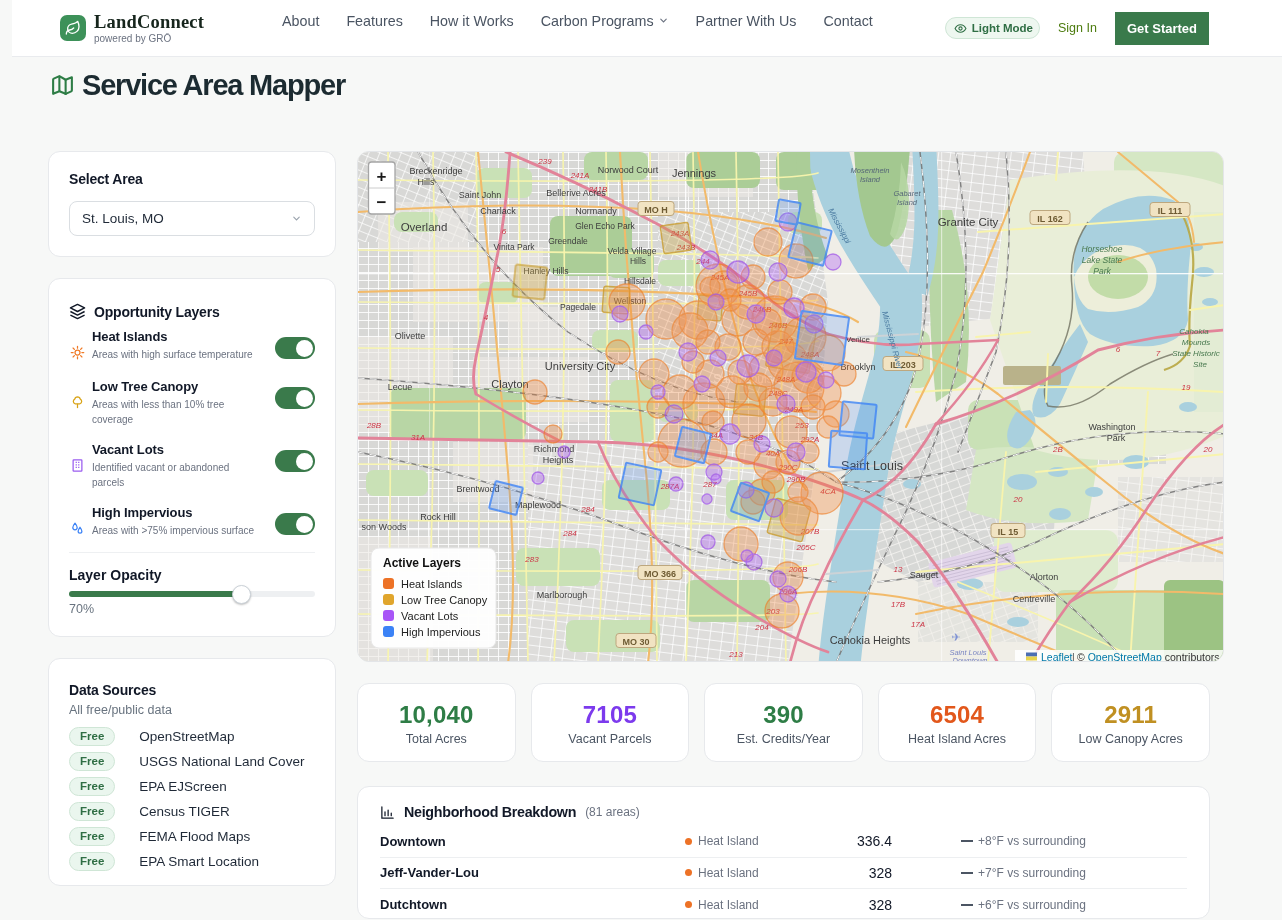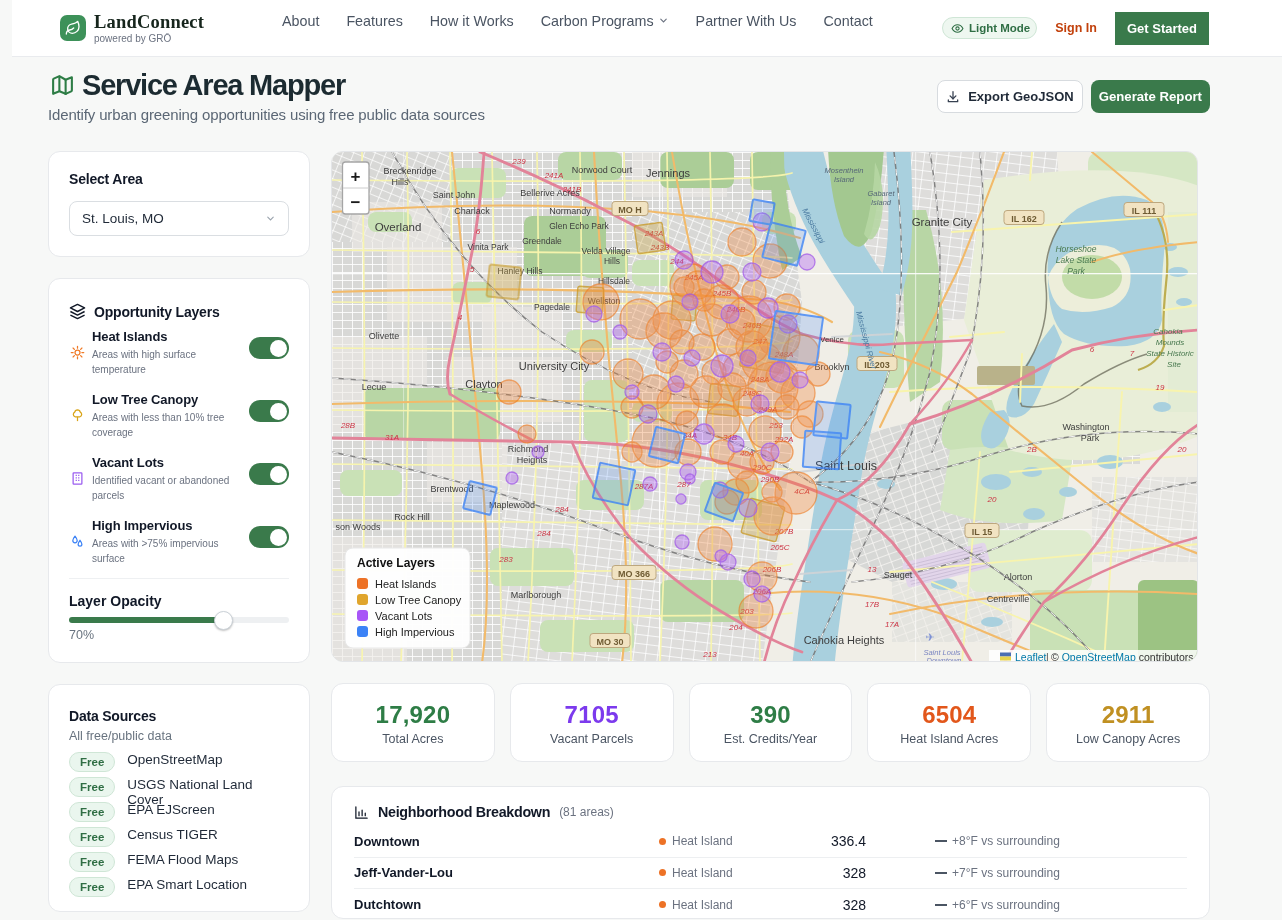--- a/index.html
+++ b/index.html
@@ -9,34 +9,34 @@
   
   header { height:57px; background:#fff; border-bottom:1px solid #e9ebee; display:flex; align-items:center; padding:0 73px 0 48px; position:relative;margin-left:12px; }
   .logo { display:flex; align-items:center; gap:8px; }
   .logo-badge { width:26px; height:26px; border-radius:7px; background:#3d9159; display:flex; align-items:center; justify-content:center; }
   .logo-txt .ln { font-family:"Liberation Serif", serif; font-weight:700; font-size:18.5px; color:#16251c; line-height:19px; letter-spacing:.2px;}
   .logo-txt .pb { font-size:10px; color:#6b7280; margin-top:1px; }
   nav { display:flex; align-items:center; gap:27px; position:absolute; left:270px; top:0; height:41px; font-size:14.3px; color:#4a5462; white-space:nowrap; }
   nav .ni { display:flex; align-items:center; gap:4px; }
   .hdr-right { margin-left:auto; display:flex; align-items:center; gap:18px; white-space:nowrap; }
   .mode-pill { display:flex; align-items:center; gap:5px; white-space:nowrap; background:#eef7f0; border:1px solid #cfe6d6; color:#2f6e44; border-radius:999px; padding:3.5px 6px 3.5px 8px; font-size:11.5px; font-weight:700; }
-  .signin { font-size:12.5px; font-weight:700; color:#c2410c; }
+  .signin { font-size:12.5px; font-weight:400; color:#4d7c0f; }
   .btn-green { background:#3a7a4b; color:#fff; font-weight:700; font-size:13px; border-radius:0; padding:9px 12px; border:none; white-space:nowrap; font-family:"Liberation Sans",sans-serif;}
 
   
   .titlebar { display:flex; align-items:flex-start; padding:14px 72px 0 48px; height:94px; }
   .title-left h1 { font-size:29px; font-weight:700; color:#1c2b31; display:flex; align-items:center; gap:7px; letter-spacing:-1.2px; margin-top:-2px; }
   .title-left p { font-size:15px; color:#5b6775; margin-top:4px; letter-spacing:-0.15px;}
   .title-actions { margin-left:auto; display:flex; gap:8px; margin-top:9px; }
   .btn-outline { display:flex; align-items:center; gap:8px; background:#fff; border:1px solid #d7dbdf; border-radius:8px; padding:0 8px; font-size:13px; font-weight:700; color:#1f2937; height:33px; white-space:nowrap; font-family:"Liberation Sans",sans-serif;}
   .btn-report { background:#3a7a4b; color:#fff; font-weight:700; font-size:13.2px; border-radius:8px; padding:0 8px; border:none; height:33px; white-space:nowrap; font-family:"Liberation Sans",sans-serif;}
 
   
   .content { display:flex; padding:0 72px 0 48px; gap:21px; align-items:flex-start;}
-  aside { width:262px; flex:none; display:flex; flex-direction:column; gap:21px; }
+  aside { width:288px; flex:none; display:flex; flex-direction:column; gap:21px; }
   .card { background:#fff; border:1px solid #e7e9ec; border-radius:12px; }
   .side-card { padding:19px 20px 20px; }
   .side-card h3 { font-size:14px; font-weight:700; color:#111827; letter-spacing:-0.2px; }
 
   .select { margin-top:14px; border:1px solid #dadee2; border-radius:8px; height:35px; display:flex; align-items:center; justify-content:space-between; padding:0 12px; font-size:13.5px; color:#1f2937; }
 
   .lay-head { display:flex; align-items:center; gap:8px; margin-top:5px; }
   .lay-row { display:flex; margin-top:14px; }
   .lay-ico { width:16px; flex:none; margin-top:17px; text-align:center;}
   .lay-txt { margin-left:7px; width:166px; }
@@ -44,21 +44,21 @@
   .lay-txt span { display:block; font-size:10px; color:#6b7280; line-height:15px; margin-top:2px;}
   .toggle { margin-left:auto; width:40px; height:22px; border-radius:999px; background:#3a7a4b; position:relative; margin-top:9px; flex:none;}
   .toggle::after { content:""; position:absolute; right:2.5px; top:2.5px; width:17px; height:17px; background:#fff; border-radius:50%; }
   .opacity-wrap { border-top:1px solid #eef0f2; margin-top:12px; padding-top:13px; }
   .opacity-wrap label { font-size:14px; font-weight:700; color:#111827;}
   .slider { margin-top:7px; height:6px; border-radius:3px; background:linear-gradient(to right,#3a7a4b 0 70%, #eef0f2 70% 100%); position:relative;}
   .slider::after { content:""; position:absolute; left:calc(70% - 9px); top:-6px; width:17px; height:17px; border-radius:50%; background:#fff; border:1px solid #cbd2d8; box-shadow:0 1px 2px rgba(0,0,0,.25);}
   .pct { font-size:12.5px; color:#68737f; margin-top:5px; }
 
   .ds-sub { font-size:12.5px; color:#68737f; margin-top:5px;}
-  .ds-row { display:flex; gap:12px; margin-top:5px; height:20px;}
+  .ds-row { display:flex; align-items:center; gap:24px; margin-top:5px; height:20px;}
   .free { background:#eaf6ee; border:1px solid #cfe6d6; color:#2f6e44; font-size:11.5px; font-weight:700; border-radius:999px; padding:2.5px 10px; }
   .ds-row span.nm { font-size:13.5px; color:#1f2937; font-weight:400;}
 
   main { flex:1; min-width:0; }
   .map-card { width:867px; height:511px; border-radius:12px; border:1px solid #e3e5e8; overflow:hidden; position:relative; background:#e8eae6; }
 
   
   .stats { display:flex; gap:15px; margin-top:21px; }
   .stat { flex:1; background:#fff; border:1px solid #e7e9ec; border-radius:12px; text-align:center; padding:14px 0 15px; }
   .stat b { font-size:24px; font-weight:700; letter-spacing:.2px; line-height:27px; display:block; margin-top:3px;}
@@ -114,29 +114,20 @@
   </div>
 </header>
 
 <div class="titlebar">
   <div class="title-left">
     <h1><svg style="margin-left:2px;" width="25" height="25" viewBox="0 0 24 24" fill="none" stroke="#2e7d46" stroke-width="2" stroke-linejoin="round">
           <path d="M9 3 3.6 5.4a1 1 0 0 0-.6.92V20l6-2.5 6 2.5 5.4-2.4a1 1 0 0 0 .6-.92V4l-6 2.5L9 3Z"></path>
           <path d="M9 3v14.5"></path>
           <path d="M15 6.5V21"></path>
         </svg>Service Area Mapper</h1>
-    <p>Identify urban greening opportunities using free public data sources</p>
-  </div>
-  <div class="title-actions">
-    <button class="btn-outline"><svg width="14" height="14" viewBox="0 0 24 24" fill="none" stroke="#374151" stroke-width="2.2" stroke-linecap="round" stroke-linejoin="round">
-          <path d="M12 3v12"></path>
-          <path d="m7 10 5 5 5-5"></path>
-          <path d="M4 17v3h16v-3"></path>
-        </svg>Export GeoJSON</button>
-    <button class="btn-report">Generate Report</button>
   </div>
 </div>
 
 <div class="content">
   <aside>
     <div class="card side-card">
       <h3>Select Area</h3>
       <div class="select">St. Louis, MO <svg width="11" height="11" viewBox="0 0 24 24" fill="none" stroke="#9aa3ad" stroke-width="2.4" stroke-linecap="round">
             <path d="M6 9l6 6 6-6"></path>
           </svg></div>
@@ -701,21 +692,21 @@
             <rect x="668" y="504.5" width="11" height="4" fill="#e8d44c"></rect>
 <text x="683" y="508.5" font-size="10.5" fill="#0078a8">Leaflet</text>
 <text x="714" y="508.5" font-size="10.5" fill="#555">|</text>
 <text x="719" y="508.5" font-size="10.5" fill="#333">© <tspan fill="#0078a8">OpenStreetMap</tspan> contributors</text>
 </g>
 </svg>
     </div>
 
     <div class="stats">
       <div class="stat">
-          <b class="c-green">17,920</b>
+          <b class="c-green">10,040</b>
           <span>Total Acres</span>
         </div>
       <div class="stat">
           <b class="c-purple">7105</b>
           <span>Vacant Parcels</span>
         </div>
       <div class="stat">
           <b class="c-green">390</b>
           <span>Est. Credits/Year</span>
         </div>

